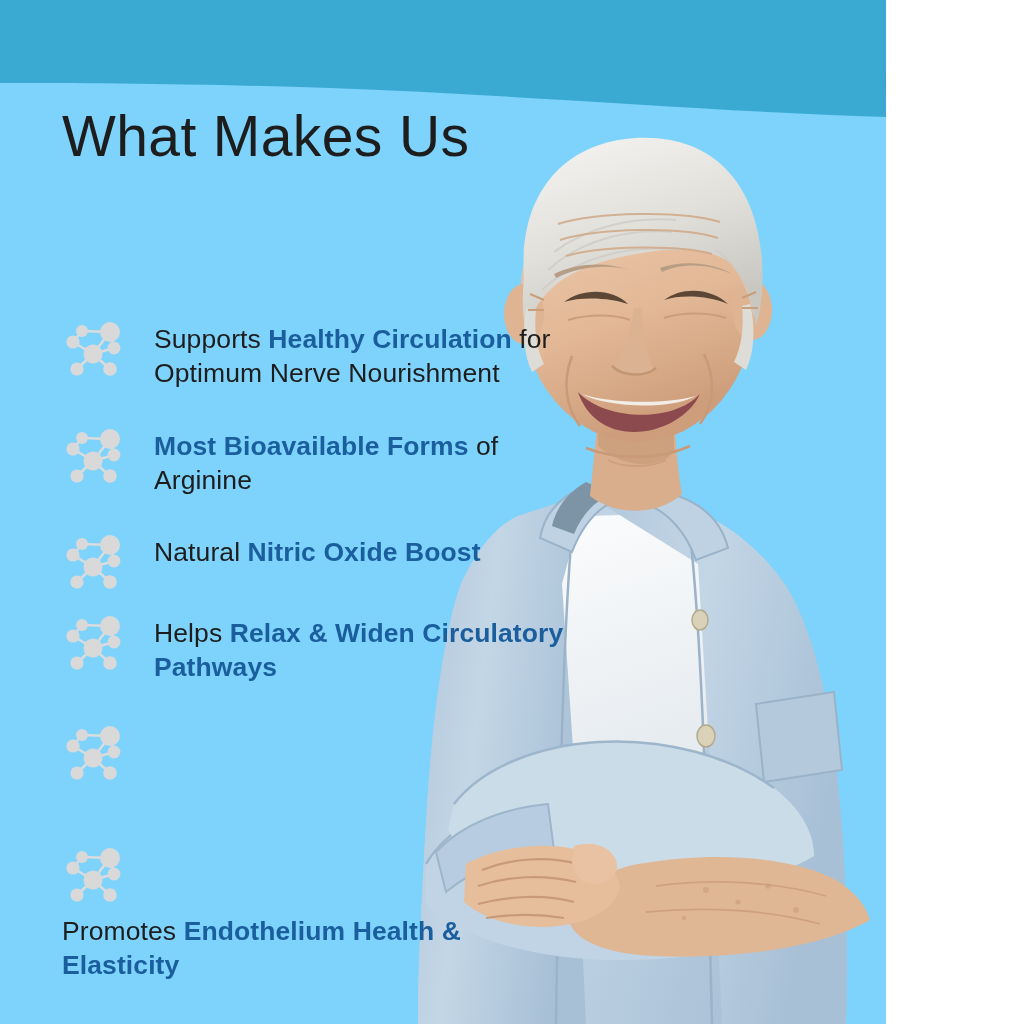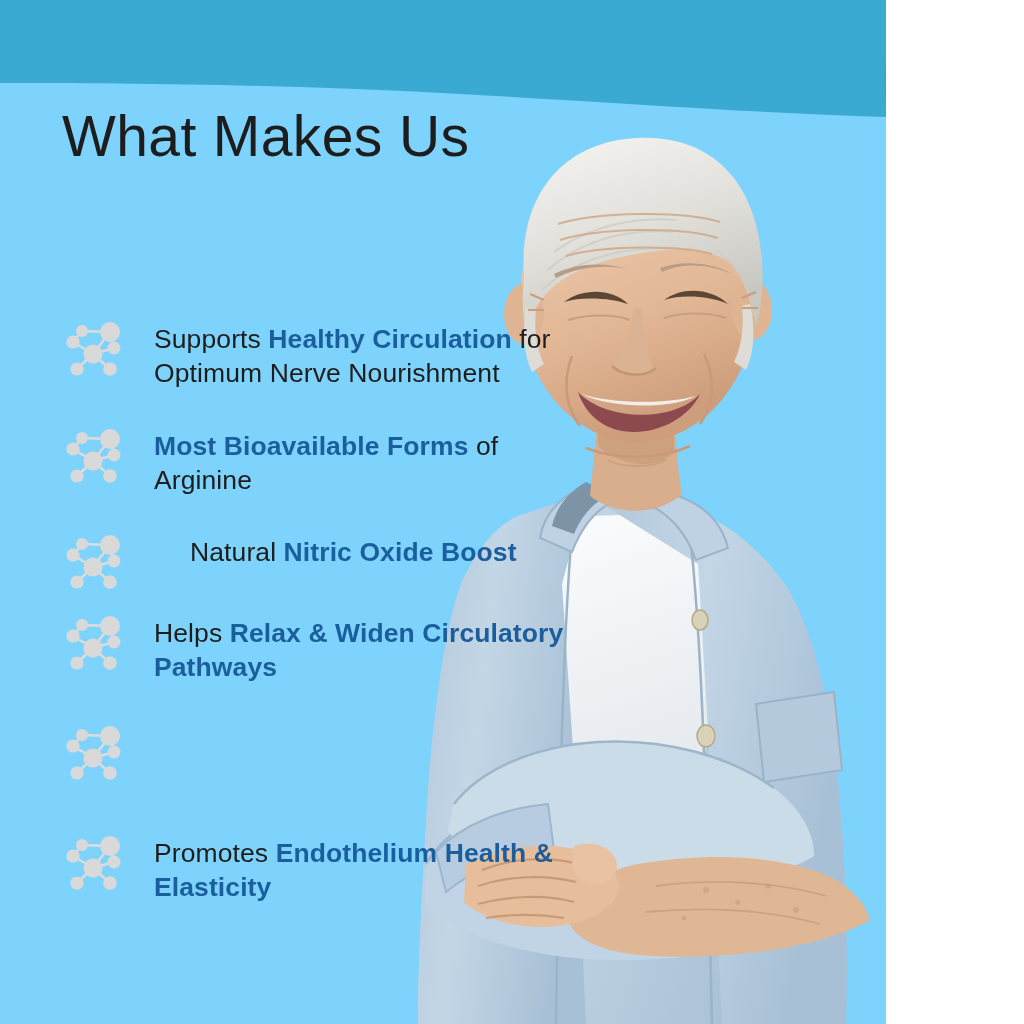--- a/index.html
+++ b/index.html
@@ -49,24 +49,24 @@
   .bullet .btext{
     flex:1 1 auto;
     font-size:26.5px;line-height:33.5px;color:#1d1d1d;
     font-weight:400;padding-top:5px;letter-spacing:0.1px;
   }
   .bullet .btext b{color:#1b5e9e;font-weight:700;}
 
   
   .b0{margin-top:0px;}
   .b1{margin-top:35px;}
-  .b2{margin-top:34px;gap:36px;}
+  .b2{margin-top:34px;}
   .b3{margin-top:15px;}
   .b4{margin-top:38px;}
-  .b5{margin-top:44px;}
+  .b5{margin-top:56px;flex-direction:column;}
 
   
   .photo{
     position:absolute;right:0;bottom:0;width:600px;height:960px;z-index:2;
     pointer-events:none;
   }
   .photo svg{display:block;width:600px;height:960px;}
 </style>
 </head>
 <body>

